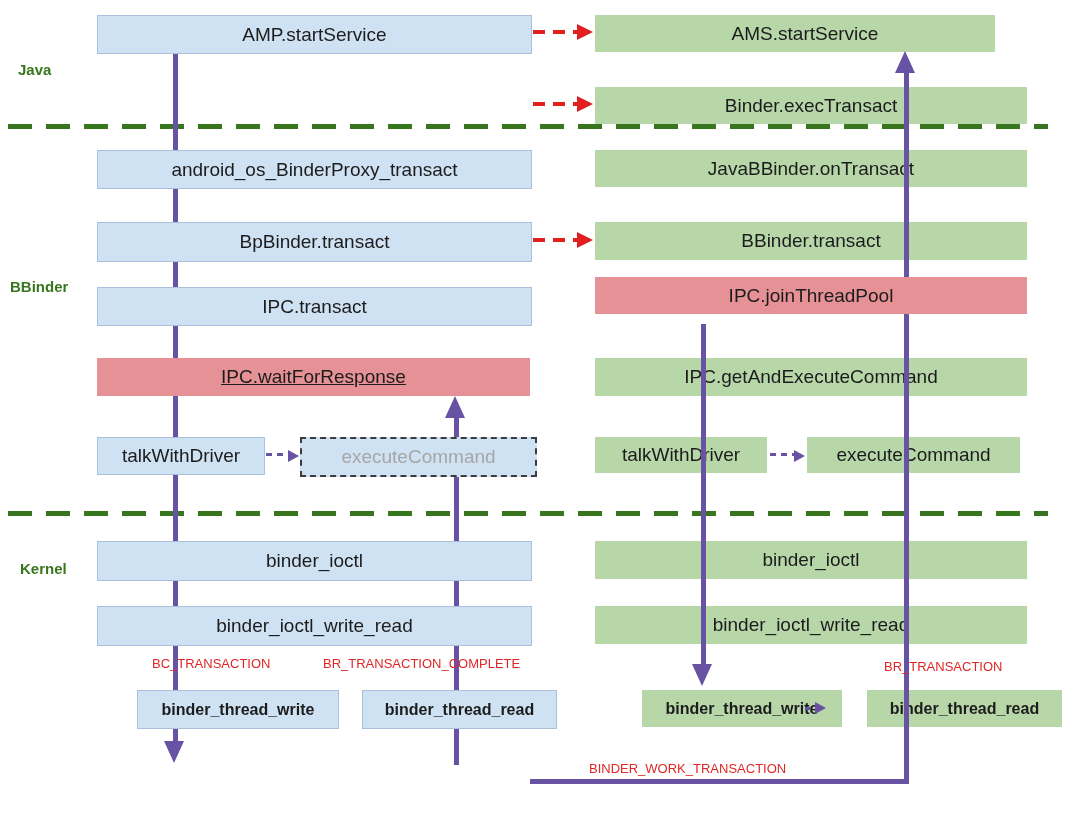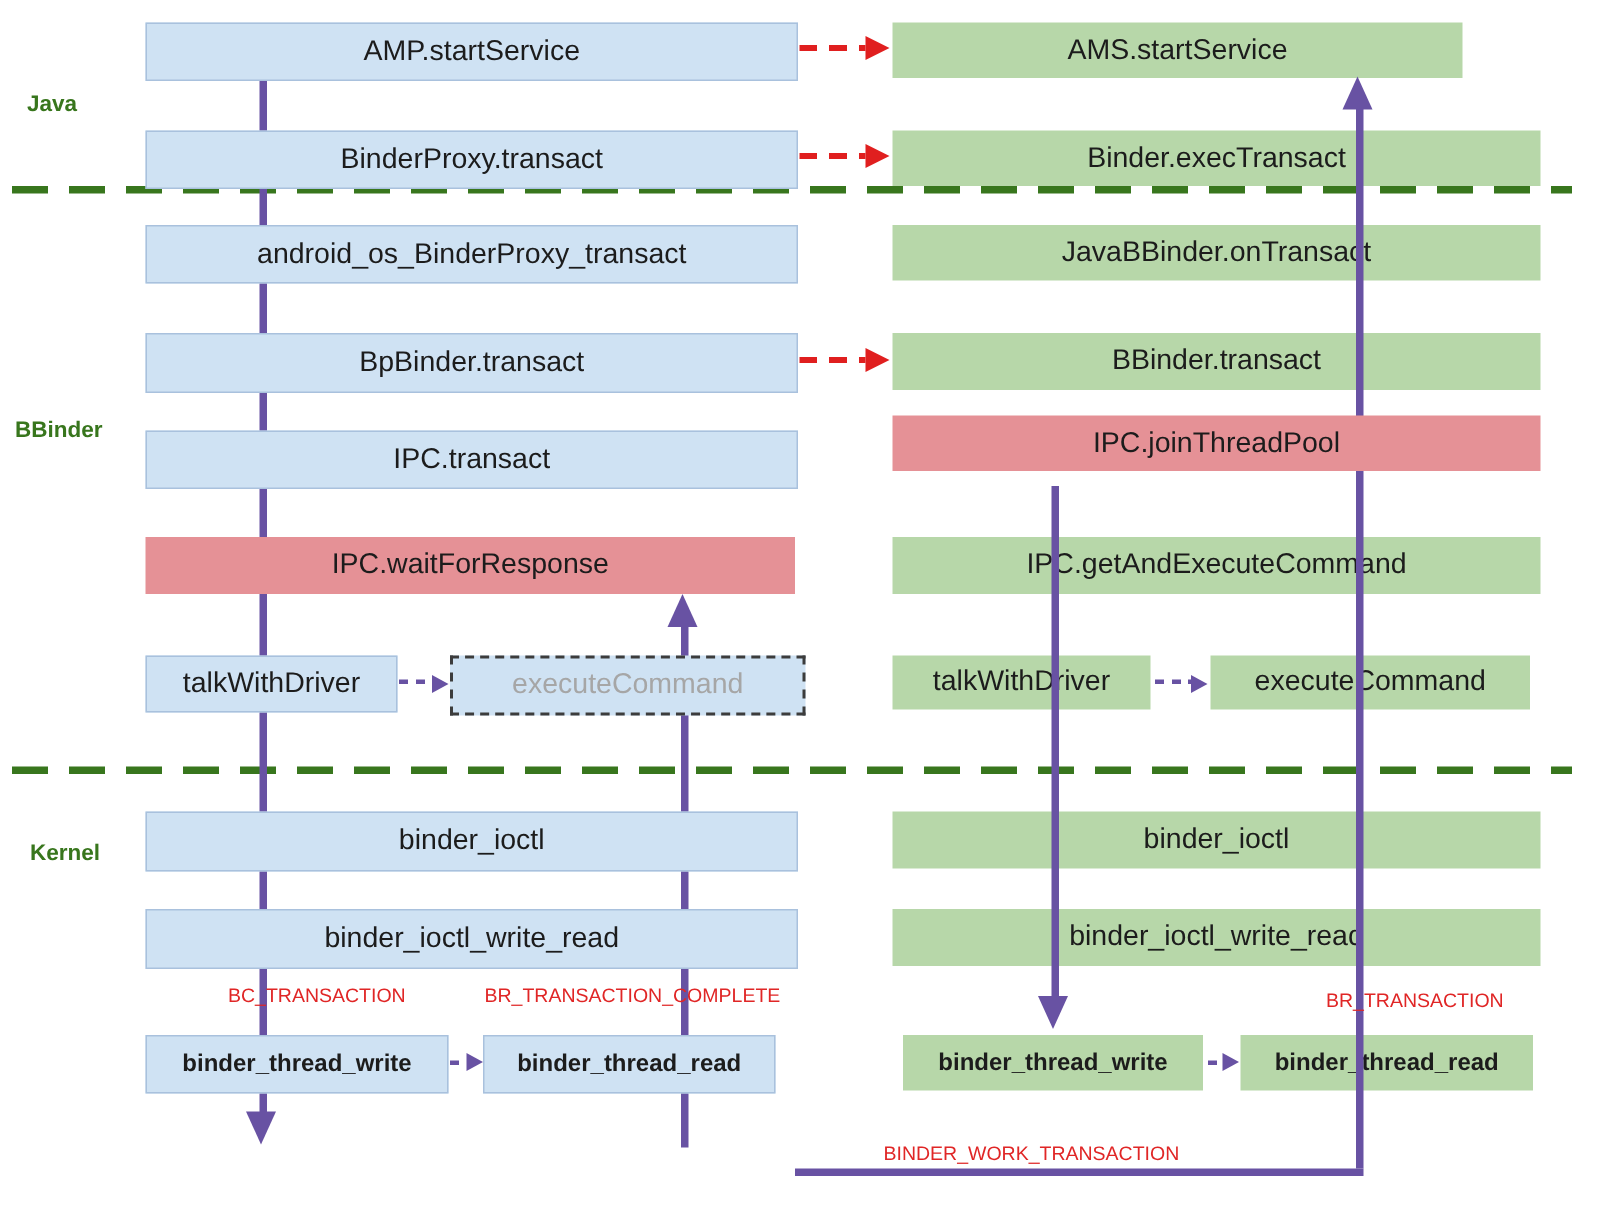--- a/index.html
+++ b/index.html
@@ -22,21 +22,21 @@
   }
   .blue  { background: #cfe2f3; border: 1px solid #a9c1dd; z-index: 3; }
   .green { background: #b7d7a9; z-index: 1; }
   .redbox { background: #e59196; z-index: 3; }
   .ghost {
     background: #cfe2f3;
     border: 2px dashed #3c3c3c;
     color: #a6a6a6;
     z-index: 3;
   }
-  .boldtxt { font-weight: bold; font-size: 16px; }
+  .boldtxt { font-weight: bold; font-size: 16px; margin-left: 40px; }
   .vline { position: absolute; width: 5px; background: #6852a3; z-index: 2; }
   .hline { position: absolute; height: 5px; background: #6852a3; z-index: 2; }
   .arrow-up {
     position: absolute; width: 0; height: 0; z-index: 2;
     border-left: 10px solid transparent; border-right: 10px solid transparent;
     border-bottom: 22px solid #6852a3;
   }
   .arrow-down {
     position: absolute; width: 0; height: 0; z-index: 2;
     border-left: 10px solid transparent; border-right: 10px solid transparent;
@@ -106,33 +106,32 @@
   <div class="purple-dash" style="left:266px;top:453px;width:22px;"></div>
   <div class="purple-head" style="left:288px;top:450px;"></div>
   <div class="purple-dash" style="left:300px;top:707px;width:12px;"></div>
   <div class="purple-head" style="left:311px;top:702px;"></div>
   <div class="purple-dash" style="left:770px;top:453px;width:24px;"></div>
   <div class="purple-head" style="left:794px;top:450px;"></div>
   <div class="purple-dash" style="left:805px;top:707px;width:11px;"></div>
   <div class="purple-head" style="left:815px;top:702px;"></div>
 
   <div class="box blue" style="left:97px;top:15px;width:433px;height:37px;">AMP.startService</div>
-  <div class="box blue" style="left:97px;top:87px;width:433px;height:37px;">BinderProxy.transact</div>
   <div class="box blue" style="left:97px;top:150px;width:433px;height:37px;">android_os_BinderProxy_transact</div>
   <div class="box blue" style="left:97px;top:222px;width:433px;height:38px;">BpBinder.transact</div>
   <div class="box blue" style="left:97px;top:287px;width:433px;height:37px;">IPC.transact</div>
-  <div class="box redbox" style="left:97px;top:358px;width:433px;height:38px;">IPC.waitForResponse</div>
+  <div class="box redbox" style="left:97px;top:358px;width:433px;height:38px;text-decoration:underline;">IPC.waitForResponse</div>
   <div class="box blue" style="left:97px;top:437px;width:166px;height:36px;">talkWithDriver</div>
   <div class="box ghost" style="left:300px;top:437px;width:233px;height:36px;">executeCommand</div>
   <div class="box blue" style="left:97px;top:541px;width:433px;height:38px;">binder_ioctl</div>
   <div class="box blue" style="left:97px;top:606px;width:433px;height:38px;">binder_ioctl_write_read</div>
   <div class="box blue boldtxt" style="left:97px;top:690px;width:200px;height:37px;">binder_thread_write</div>
   <div class="box blue boldtxt" style="left:322px;top:690px;width:193px;height:37px;">binder_thread_read</div>
 
-  <div class="box green" style="left:595px;top:15px;width:380px;height:37px;">AMS.startService</div>
+  <div class="box green" style="left:595px;top:15px;width:380px;height:37px;padding-left:20px;">AMS.startService</div>
   <div class="box green" style="left:595px;top:87px;width:432px;height:37px;">Binder.execTransact</div>
   <div class="box green" style="left:595px;top:150px;width:432px;height:37px;">JavaBBinder.onTransact</div>
   <div class="box green" style="left:595px;top:222px;width:432px;height:38px;">BBinder.transact</div>
   <div class="box redbox" style="left:595px;top:277px;width:432px;height:37px;">IPC.joinThreadPool</div>
   <div class="box green" style="left:595px;top:358px;width:432px;height:38px;">IPC.getAndExecuteCommand</div>
   <div class="box green" style="left:595px;top:437px;width:172px;height:36px;">talkWithDriver</div>
   <div class="box green" style="left:807px;top:437px;width:213px;height:36px;">executeCommand</div>
   <div class="box green" style="left:595px;top:541px;width:432px;height:38px;">binder_ioctl</div>
   <div class="box green" style="left:595px;top:606px;width:432px;height:38px;">binder_ioctl_write_read</div>
   <div class="box green boldtxt" style="left:602px;top:690px;width:200px;height:37px;">binder_thread_write</div>

